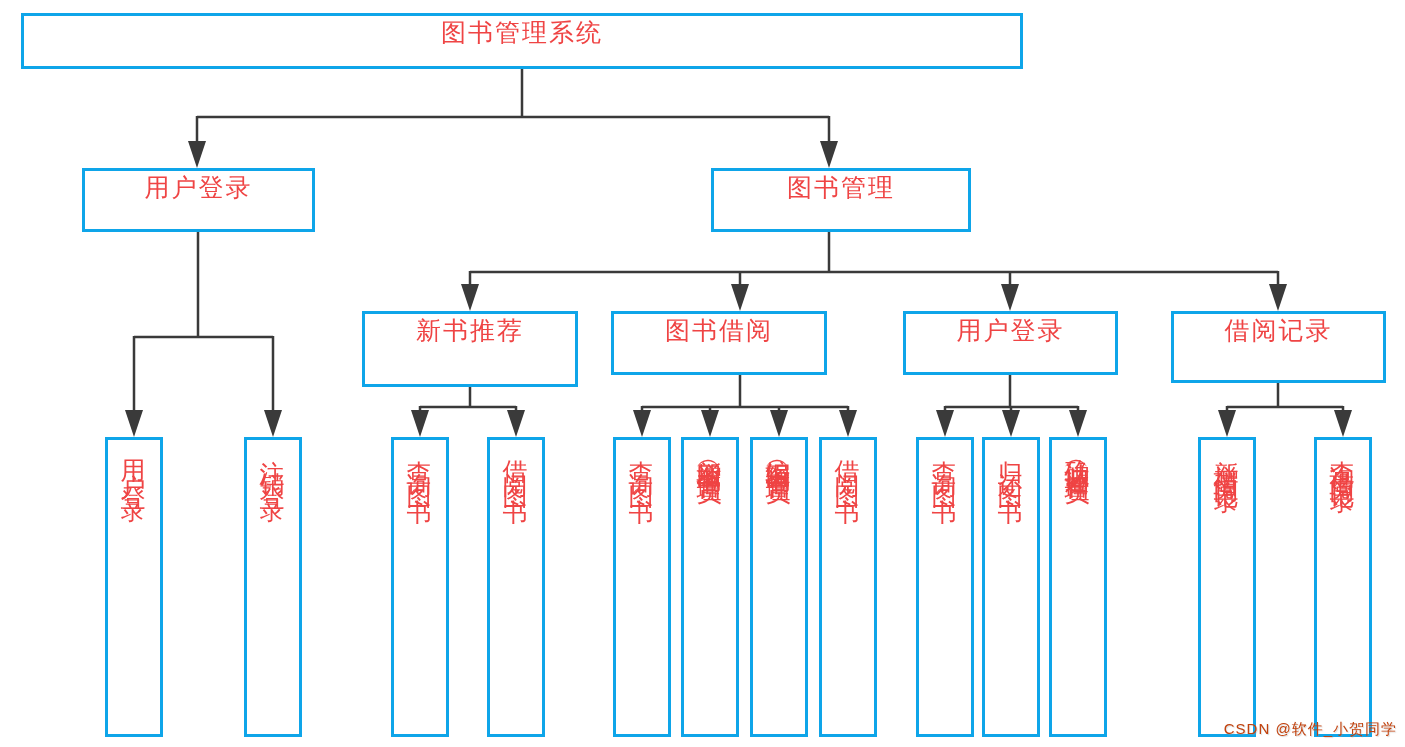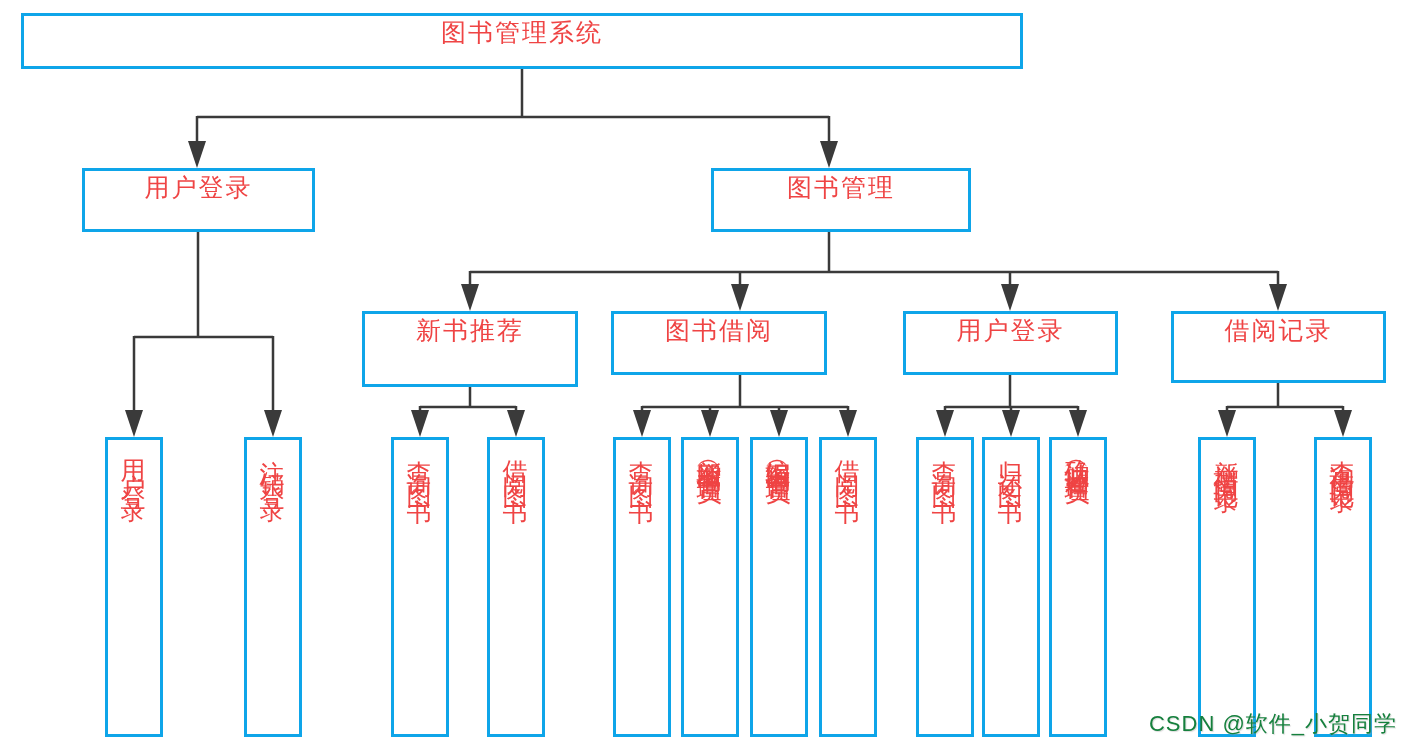--- a/index.html
+++ b/index.html
@@ -39,22 +39,22 @@
     white-space: nowrap;
   }
   .sp13 { letter-spacing: 13px; }
   .sp6  { letter-spacing: 6px; }
   .sp3  { letter-spacing: 3px; }
   #watermark {
     position: absolute;
     right: 8px;
     bottom: 8px;
     z-index: 3;
-    font-size: 22px;
-    color: #15803d;
+    font-size: 15px;
+    color: #c2410c;
     letter-spacing: 1px;
     text-shadow: 1px 1px 1px rgba(160,160,160,0.4);
     white-space: nowrap;
   }
 </style>
 </head>
 <body>
 
 <div id="stage">
 

